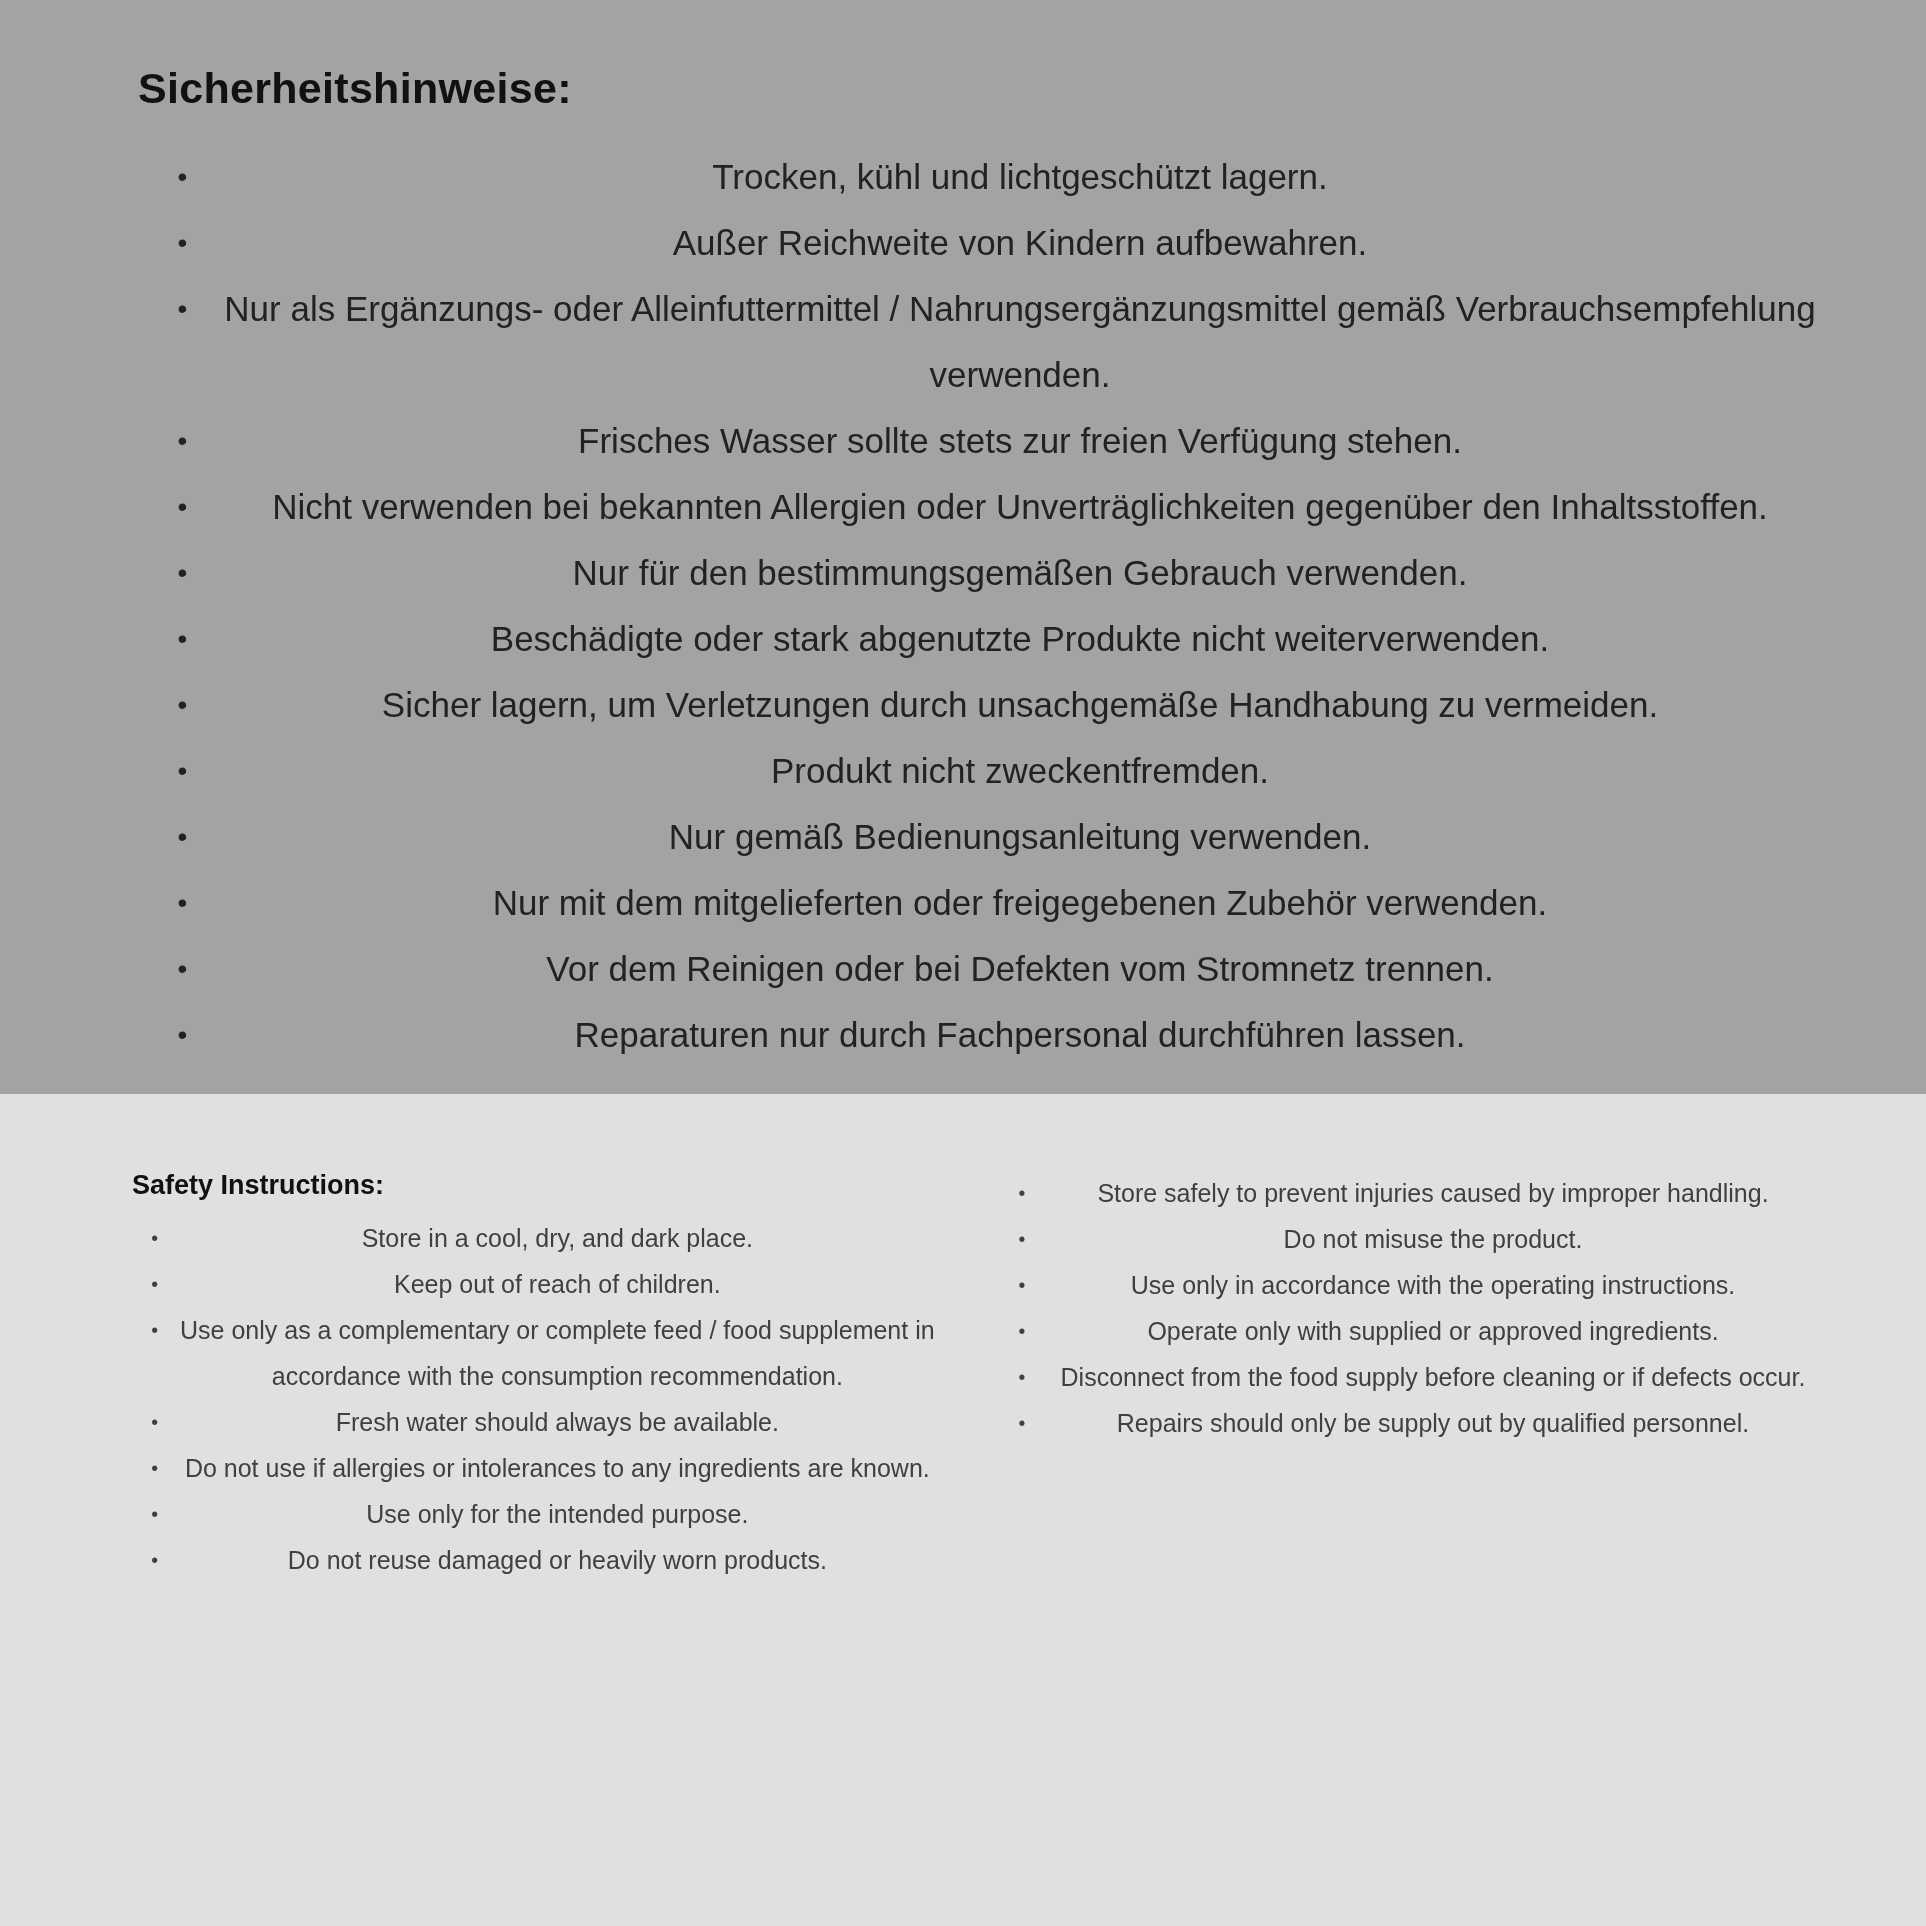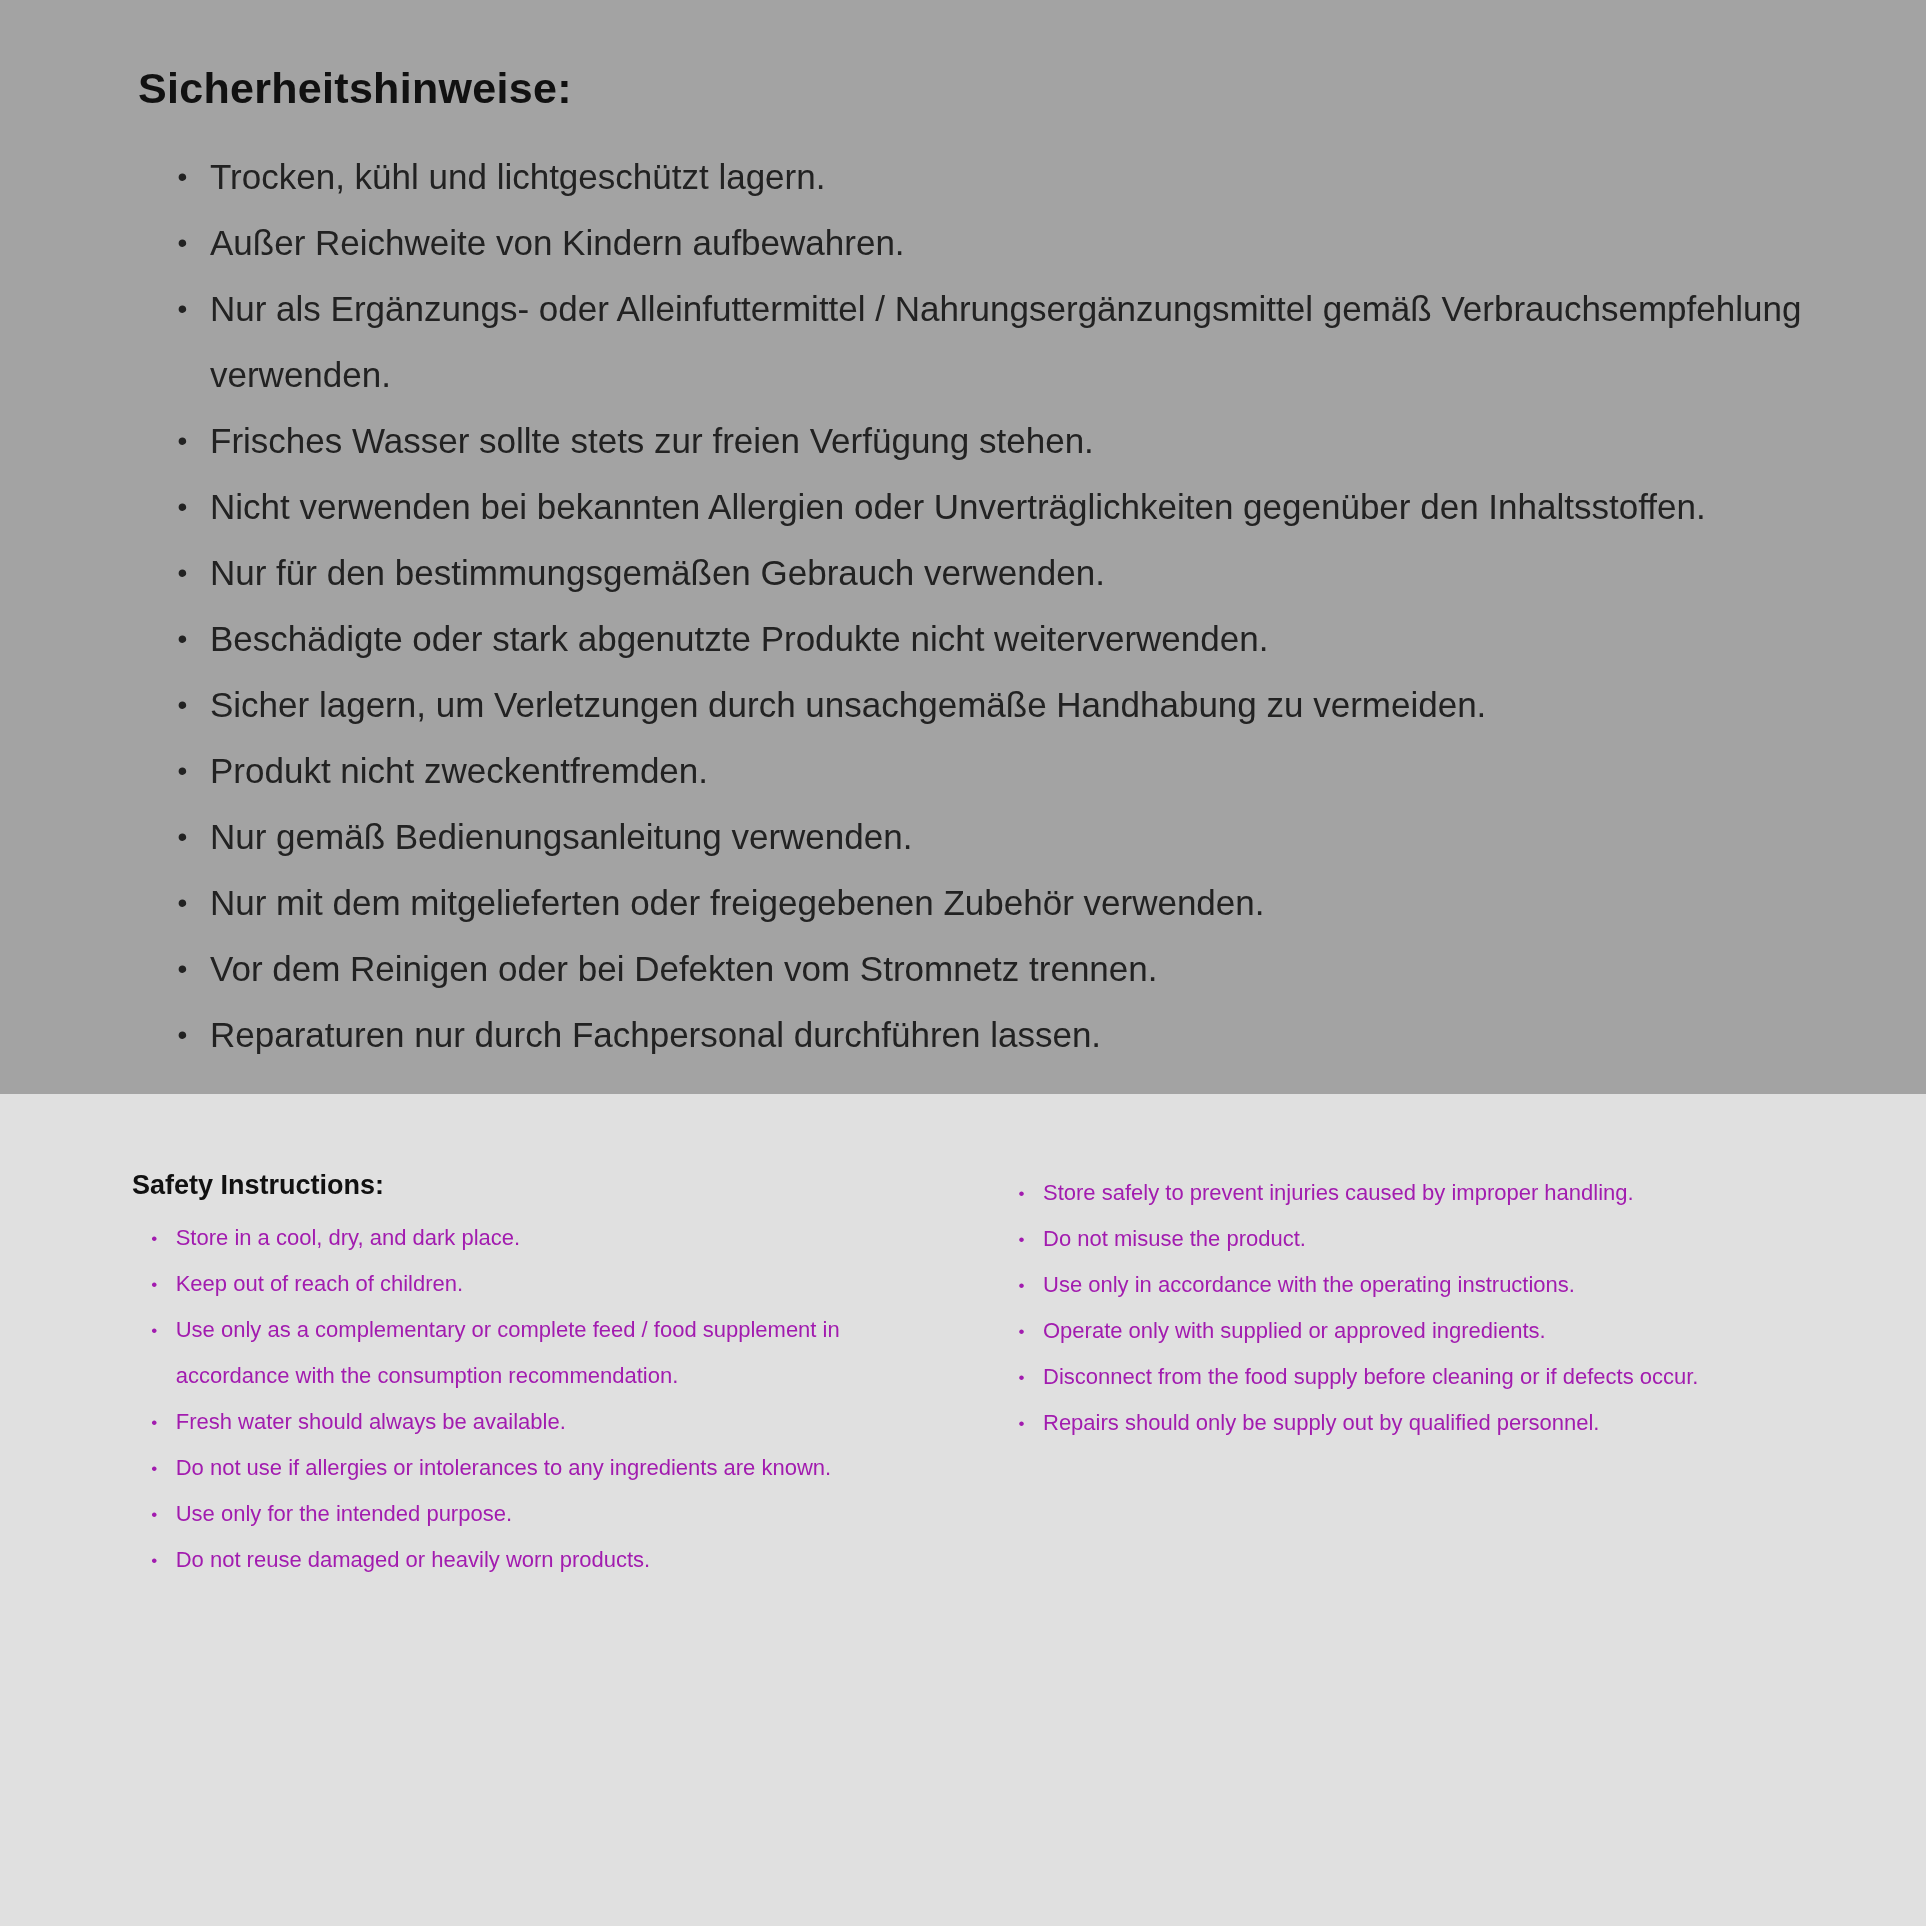--- a/index.html
+++ b/index.html
@@ -32,20 +32,21 @@
       font-size: 43px;
       font-weight: 700;
       color: #111111;
       margin: 0 0 31px 0;
       letter-spacing: 0.3px;
     }
     ul {
       list-style: none;
       margin: 0;
       padding: 0;
+      text-align: center;
     }
     ul.de-list {
       margin-left: 37px;
       font-size: 35px;
       color: #222222;
     }
     ul.de-list li {
       position: relative;
       padding-left: 35px;
       line-height: 66px;
@@ -70,22 +71,22 @@
       min-width: 0;
       margin-top: 36px;
     }
     .footer-section h2 {
       font-size: 27px;
       font-weight: 700;
       color: #111111;
       margin: 0 0 14px 0;
     }
     ul.en-list {
-      font-size: 22px;
-      color: #a21caf;
+      font-size: 25px;
+      color: #404040;
     }
     ul.en-list li {
       position: relative;
       padding-left: 27px;
       line-height: 46px;
     }
     ul.en-list li::before {
       content: "\2022";
       position: absolute;
       left: 2.6px;

